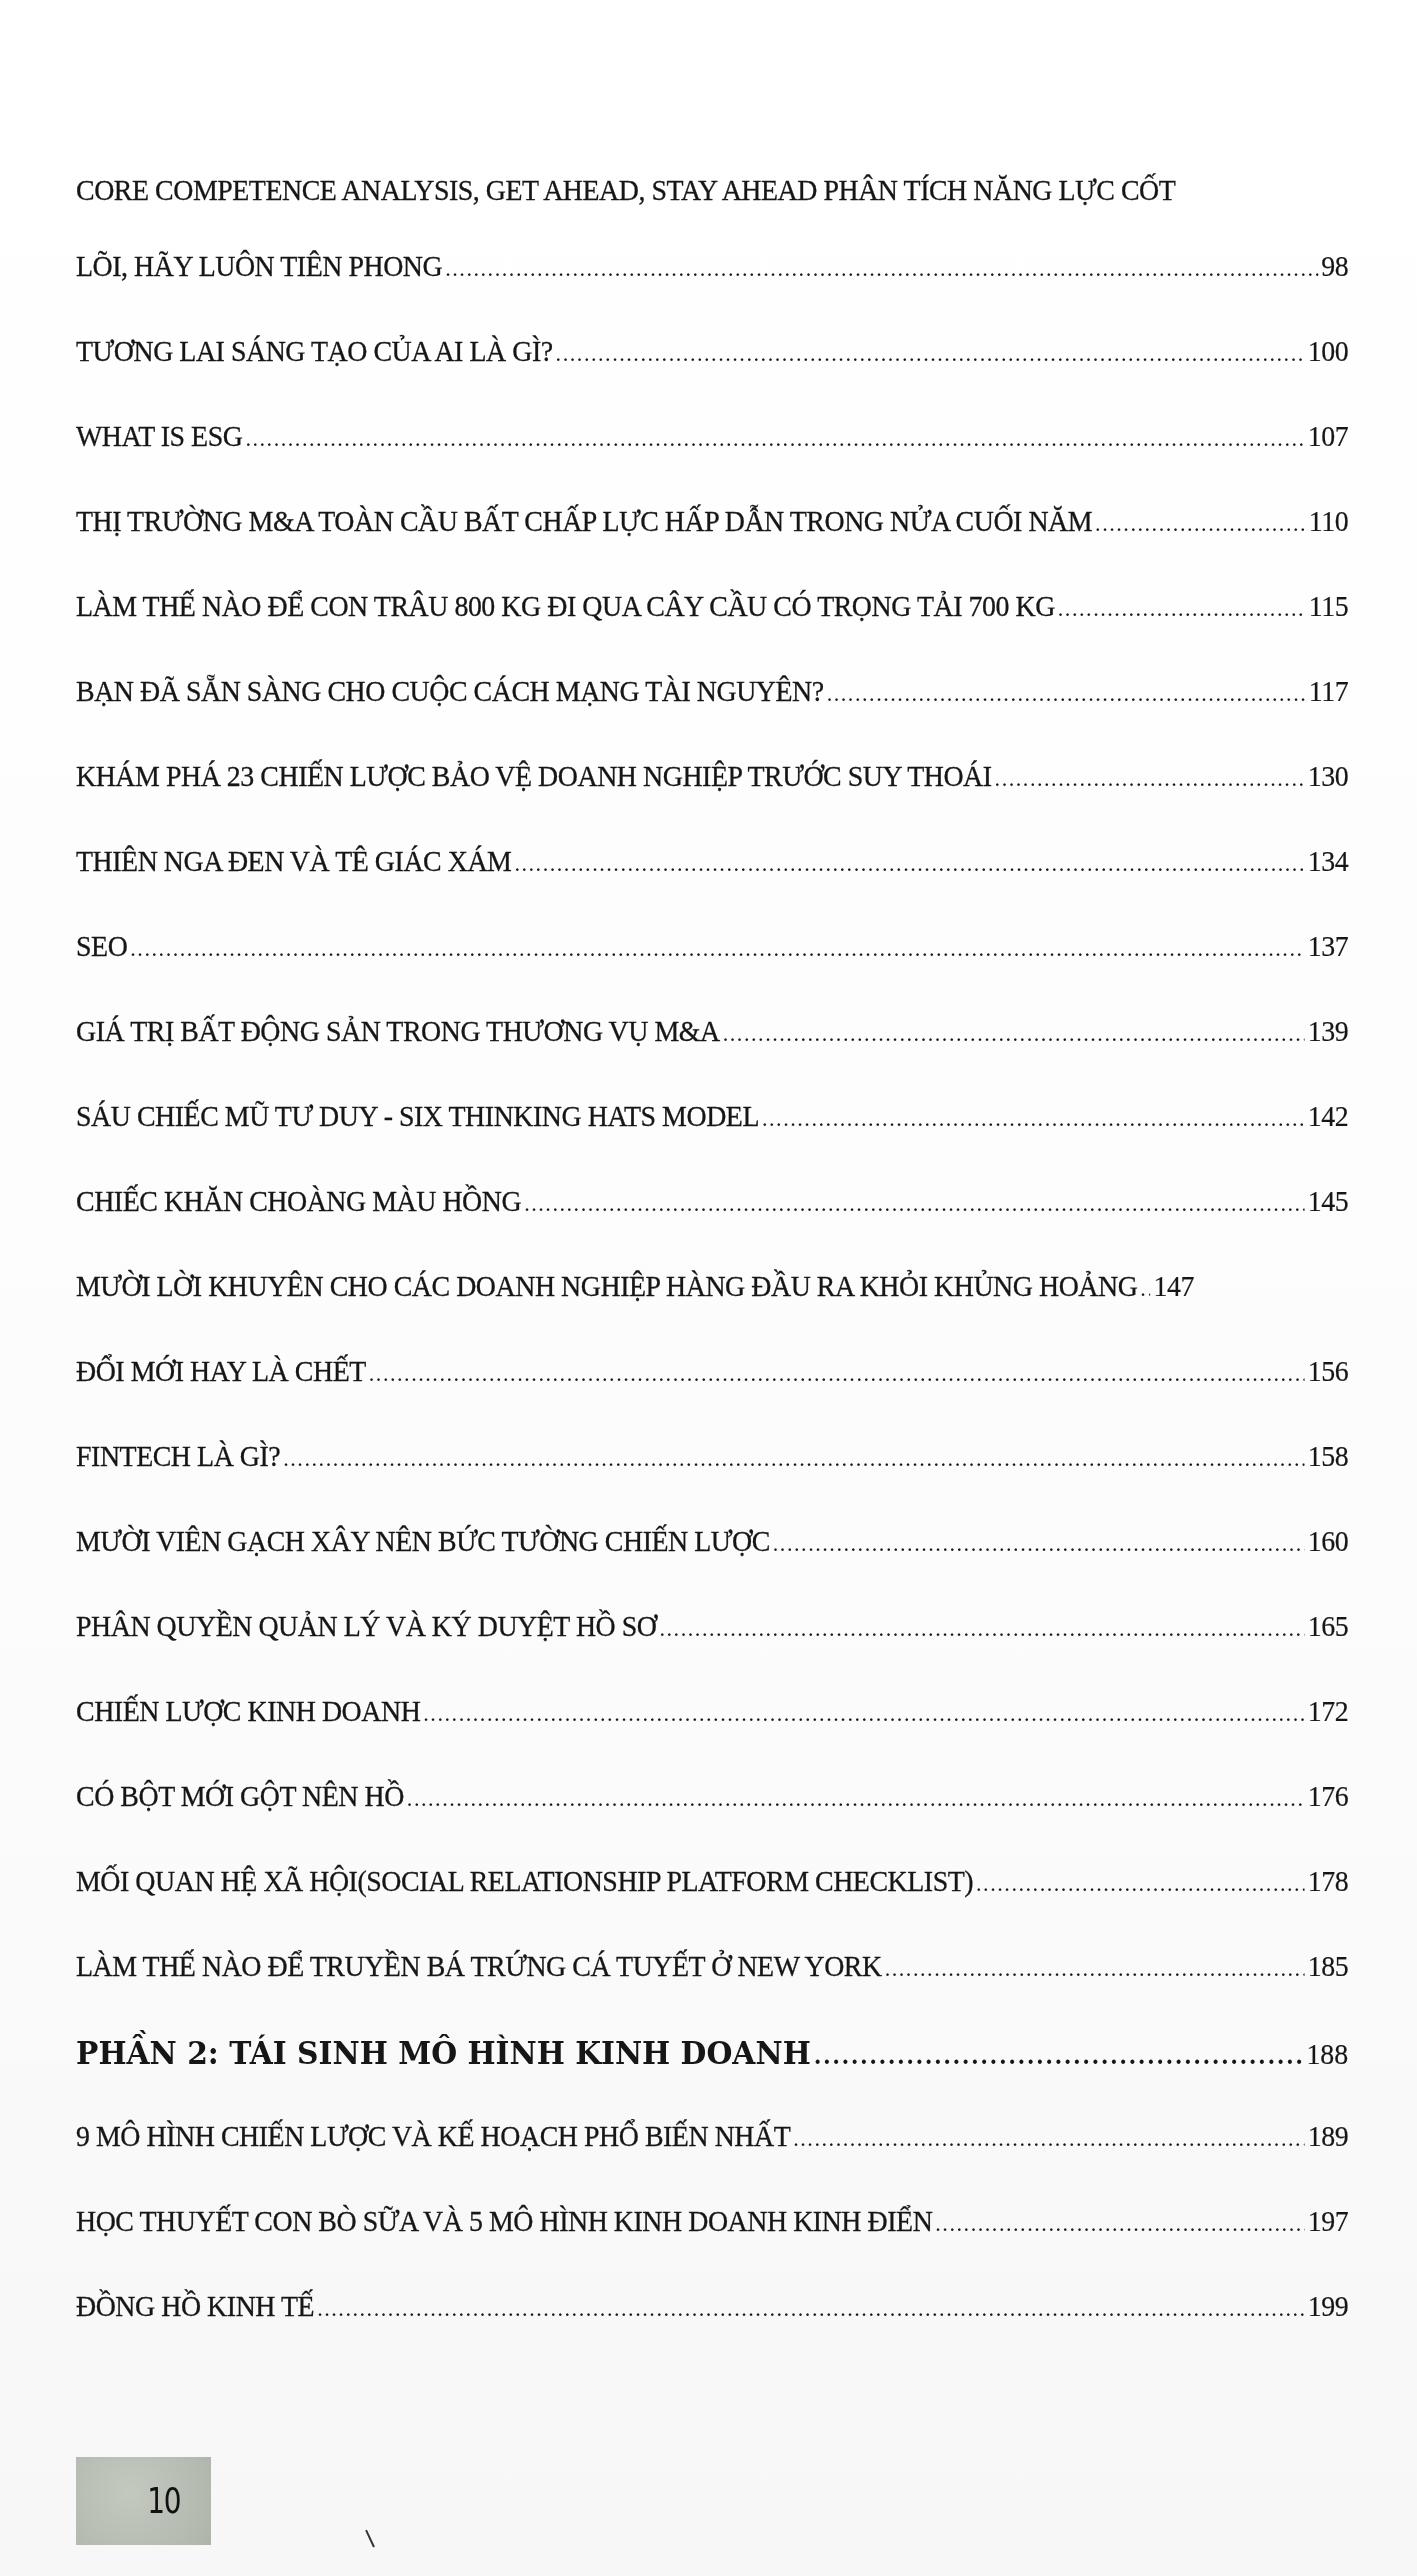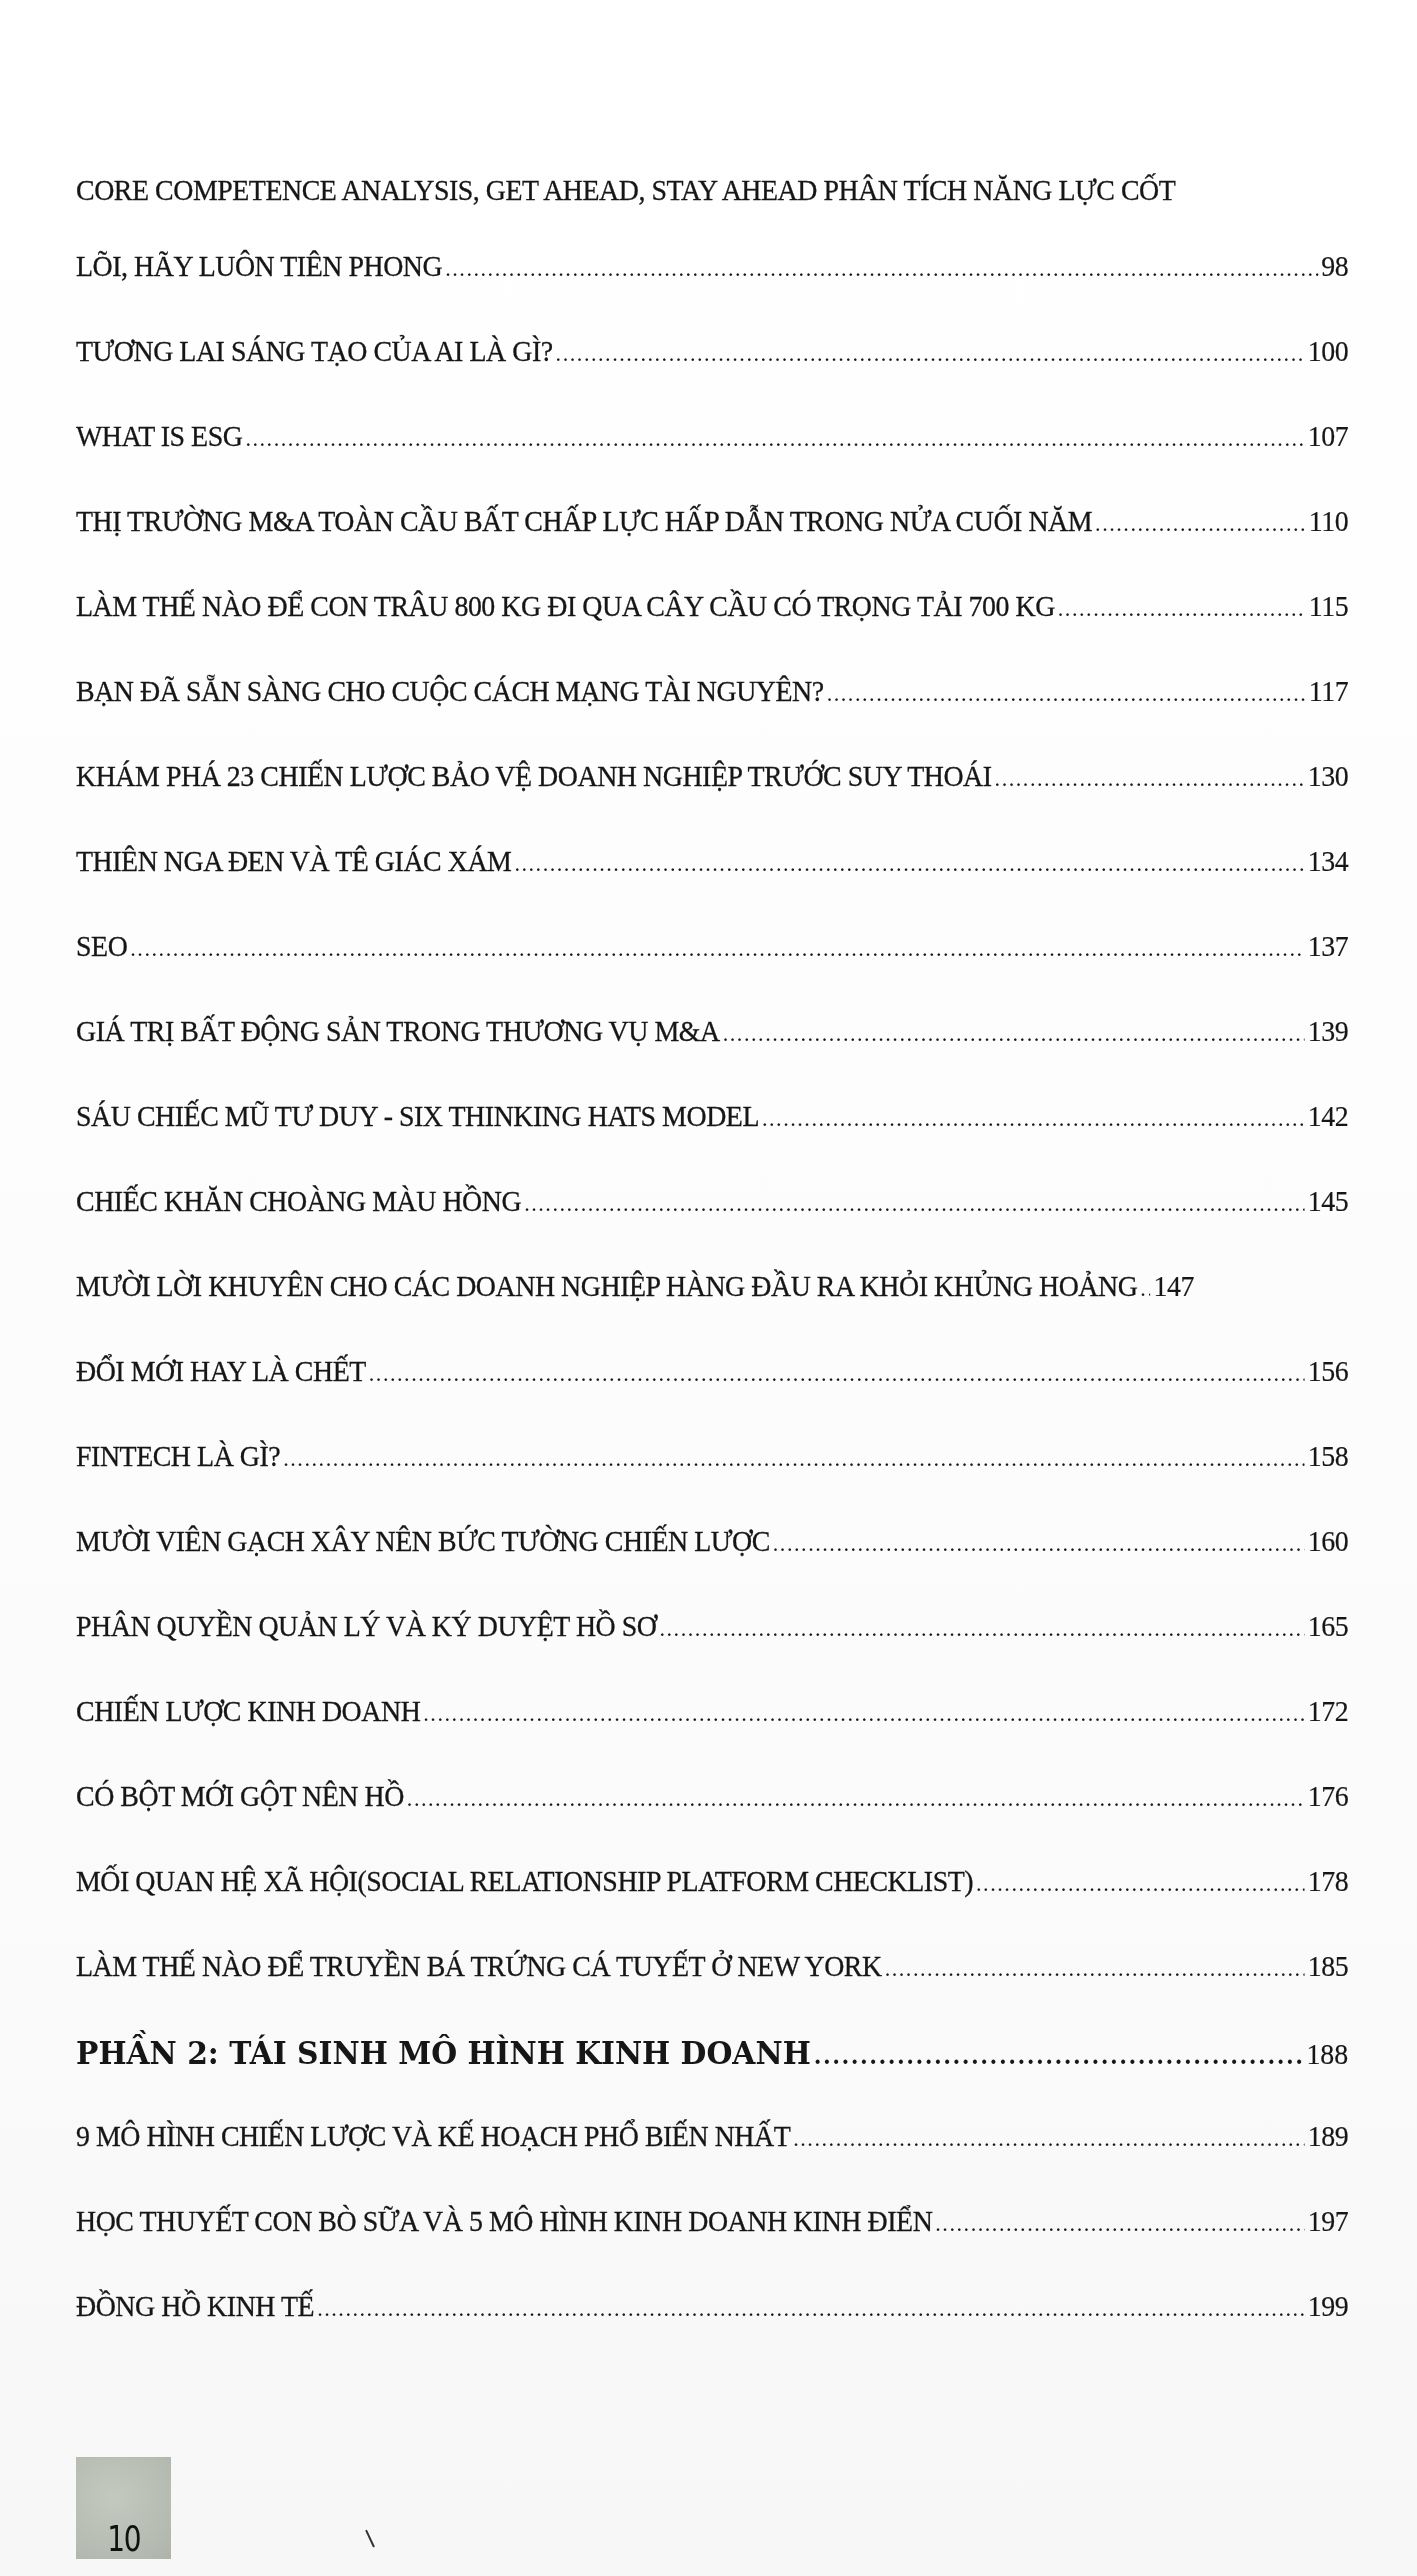--- a/index.html
+++ b/index.html
@@ -78,26 +78,27 @@
     letter-spacing: 0;
     -webkit-text-stroke: 0;
   }
   .entry.heading .title { -webkit-text-stroke: 0; }
   .entry.heading .pnum { font-family: "Liberation Serif", serif; font-weight: 400; font-size: 30px; }
   .page-number-box {
     position: absolute;
     left: 76px;
     top: 2457px;
     width: 95px;
-    height: 102px;
+    height: 88px;
     background: #b9bfb5;
     background: radial-gradient(circle at 40% 40%, #c3c9bf 0%, #b5bbb1 70%, #aeb4aa 100%);
     display: flex;
-    align-items: flex-end;
+    align-items: center;
     justify-content: center;
+    padding-left: 40px;
   }
   .page-number-box span {
     font-family: "DejaVu Sans", "Liberation Sans", sans-serif;
     font-size: 35px;
     color: #111;
     letter-spacing: -1.6px;
     transform: scaleX(0.8);
   }
   .stray-mark {
     position: absolute;

